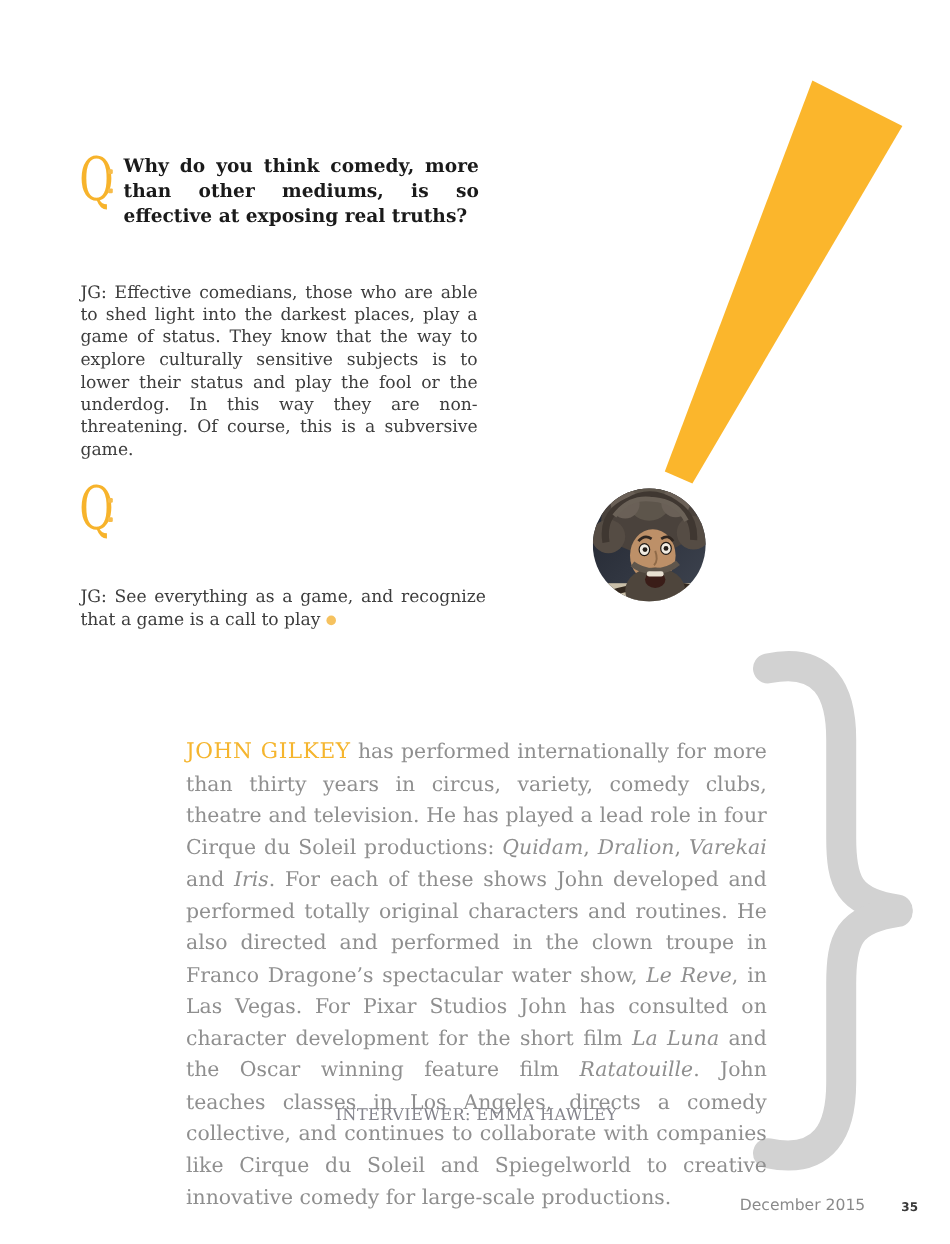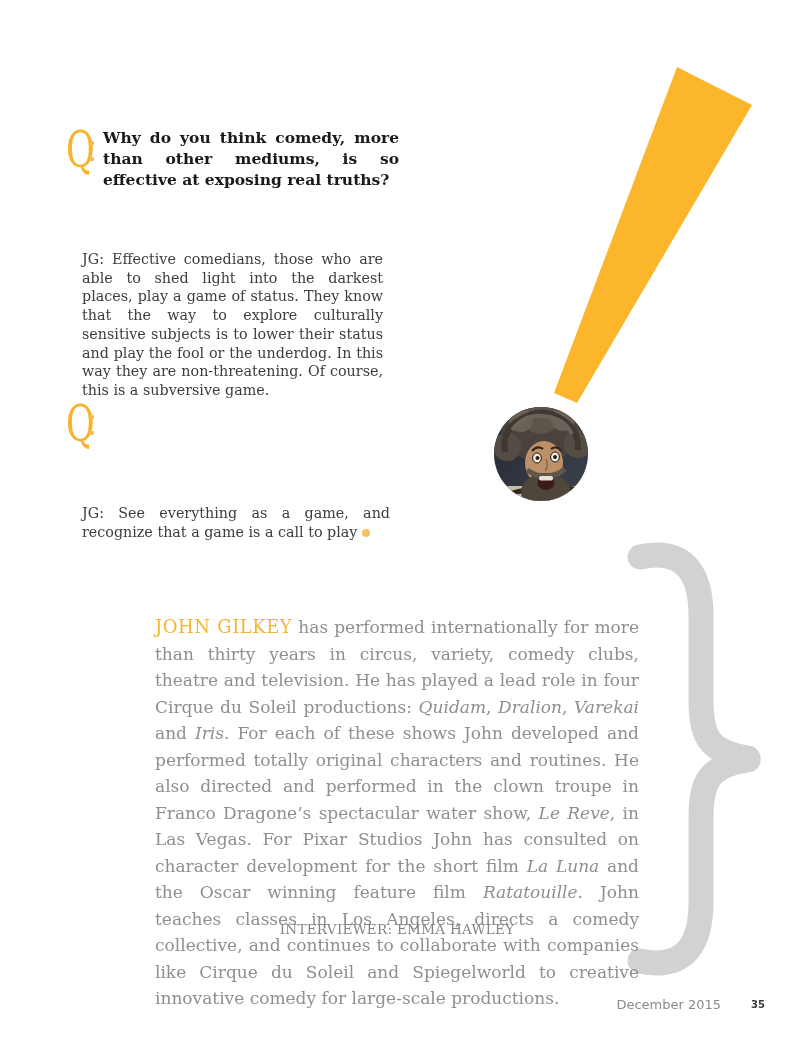--- a/index.html
+++ b/index.html
@@ -29,21 +29,21 @@
     color:#F7B32B;
     transform:scaleX(.70);transform-origin:left top;
   }
   .qdot{
     position:absolute;left:24px;width:4px;height:4px;
     background:#F7BC4A;border-radius:1px;
   }
   .qdot.d1{top:13px;}
   .qdot.d2{top:29px;}
   .a-text{
-    margin:16px;text-align:justify;
+    margin:1px;text-align:justify;
     color:#3d3d3d;font-size:14.3px;line-height:18.7px;font-weight:400;
   }
   .end-dot{
     display:inline-block;width:8px;height:8px;border-radius:50%;
     background:#F6C25F;margin-left:5px;
   }
 
   
   .bio{
     margin:15px;text-align:justify;
@@ -52,21 +52,21 @@
   .bio .seg-name{color:#F5B52E;font-size:18px;letter-spacing:.5px;}
   .bio .seg-italic{font-style:italic;}
   .interviewer{
     position:absolute;left:140px;top:921px;width:514px;
     text-align:center;color:#83838b;font-size:13.5px;letter-spacing:.3px;
   }
 
   
   .footer{
     position:absolute;top:997px;right:27px;
-    display:flex;align-items:center;gap:30px;
+    display:flex;align-items:flex-end;gap:30px;
     font-family:"DejaVu Sans","Liberation Sans",sans-serif;
   }
   .footer .date{color:#8a8a8a;font-size:13px;}
   .footer .pageno{color:#3a3a3a;font-size:10px;font-weight:600;}
 </style>
 </head>
 <body>
 
 <div class="page">
 

